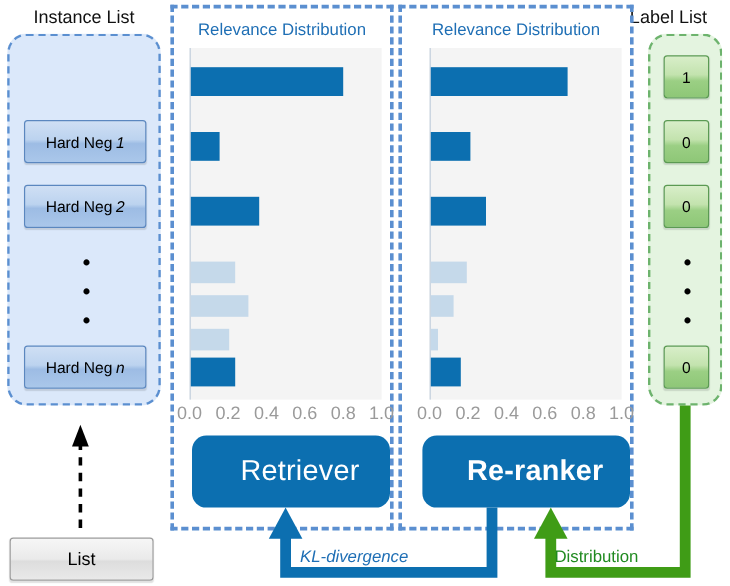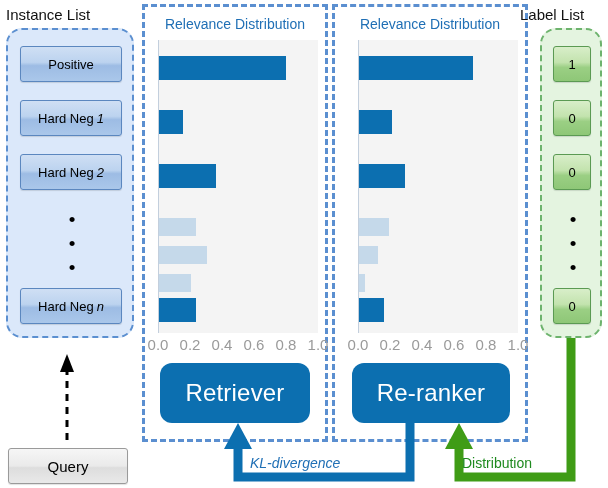--- a/index.html
+++ b/index.html
@@ -5,21 +5,21 @@
   html,body{margin:0;padding:0;background:#ffffff;}
   body{
     width:608px;height:488px;position:relative;overflow:hidden;
     font-family:"Liberation Sans", sans-serif;
     -webkit-font-smoothing:antialiased;
   }
   .abs{position:absolute;}
 
   
   .col-title{
-    font-size:15px;color:#111;white-space:nowrap;
+    font-size:15px;color:#111;text-align:center;white-space:nowrap;
   }
 
   
   #instance-panel{
     left:6px;top:28px;width:128px;height:310px;
     border:2px dashed #5b8fd0;border-radius:16px;
     background:#dbe8fa;box-sizing:border-box;
   }
   .inst-item{
     position:absolute;left:12px;width:100px;height:34px;
@@ -70,24 +70,24 @@
   .bar{position:absolute;height:24px;}
   .bar.dark{background:#0c6fb0;}
   .bar.light{background:#c5d9ea;}
   .ticks{position:absolute;display:flex;font-size:15px;color:#9a9a9a;}
   .ticks span{position:absolute;transform:translateX(-50%);white-space:nowrap;}
 
   
   .model-box{
     position:absolute;background:#0c6fb0;border-radius:12px;
     display:flex;align-items:center;justify-content:center;
-    color:#fff;font-size:24px;letter-spacing:.2px;white-space:nowrap;
+    color:#fff;font-size:24px;letter-spacing:.2px;white-space:nowrap;padding-left:15px;
   }
   #box-retriever{left:160px;top:363px;width:150px;height:60px;}
-  #box-reranker{left:352px;top:363px;width:158px;height:60px;}
+  #box-reranker{left:352px;top:363px;width:158px;height:60px;font-weight:bold;}
 
   
   #query-box{
     left:8px;top:448px;width:118px;height:34px;
     border:1px solid #9a9a9a;border-radius:3px;
     background:linear-gradient(to bottom,#f6f6f6 0%,#eaeaea 50%,#dddddd 55%,#e9e9e9 100%);
     display:flex;align-items:center;justify-content:center;
     font-size:15px;color:#000;box-shadow:0 1px 1px rgba(0,0,0,.12);
   }
 
@@ -102,23 +102,20 @@
               pointer-events:none;}
 </style>
 </head>
 <body>
 
 <div class="abs col-title" id="h-instance" style="left:6px;top:6px;width:128px;">Instance List</div>
 
 <div class="abs col-title" id="h-label" style="left:520px;top:6px;width:74px;">Label List</div>
 
 <div class="abs" id="instance-panel">
-  <div class="inst-item" style="top:16px;">
-    <span>Positive</span>
-  </div>
   <div class="inst-item" style="top:70px;">
     <span>Hard Neg</span>
       <i>1</i>
   </div>
   <div class="inst-item" style="top:124px;">
     <span>Hard Neg</span>
       <i>2</i>
   </div>
 
   <div class="dots" style="top:182px;">•</div>
@@ -184,21 +181,21 @@
     <span style="left: 32px;">0.2</span>
     <span style="left: 64px;">0.4</span>
     <span style="left: 96px;">0.6</span>
     <span style="left: 128px;">0.8</span>
     <span style="left: 160px;">1.0</span>
   </div>
 
 <div class="model-box" id="box-retriever">Retriever</div>
 <div class="model-box" id="box-reranker">Re-ranker</div>
 
-<div class="abs" id="query-box">Query</div>
+<div class="abs" id="query-box">List</div>
 
 <svg class="overlay" viewBox="0 0 608 488">
 
   <g>
     <line x1="67" y1="440" x2="67" y2="368" stroke="#000" stroke-width="3" stroke-dasharray="7,6"></line>
     <polygon points="67,354 60,372 74,372" fill="#000"></polygon>
   </g>
 
   <g>
     <path d="M 410 423 L 410 477 L 238 477 L 238 444" stroke="#0c6fb0" stroke-width="9" fill="none" stroke-linejoin="miter"></path>

